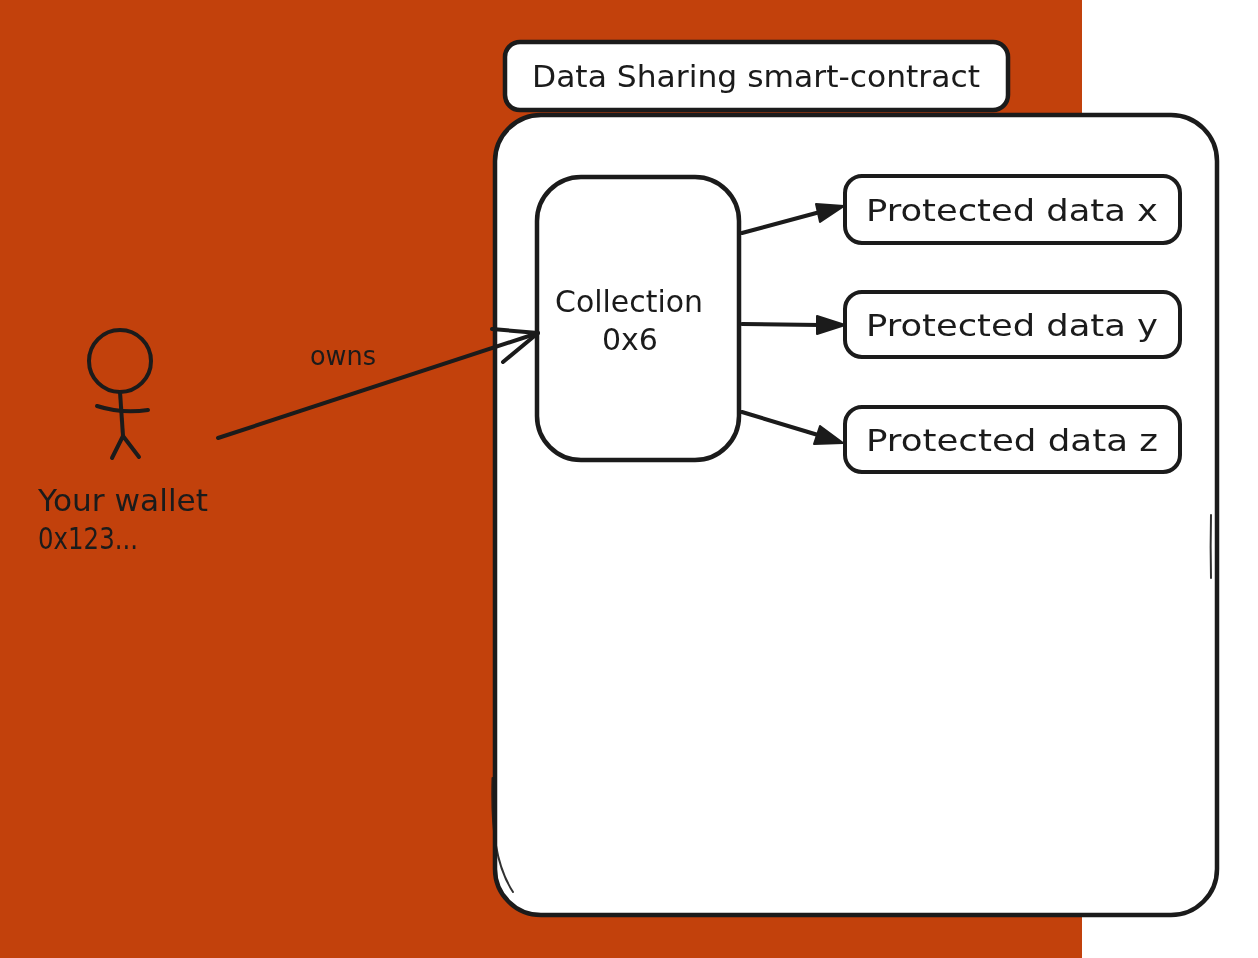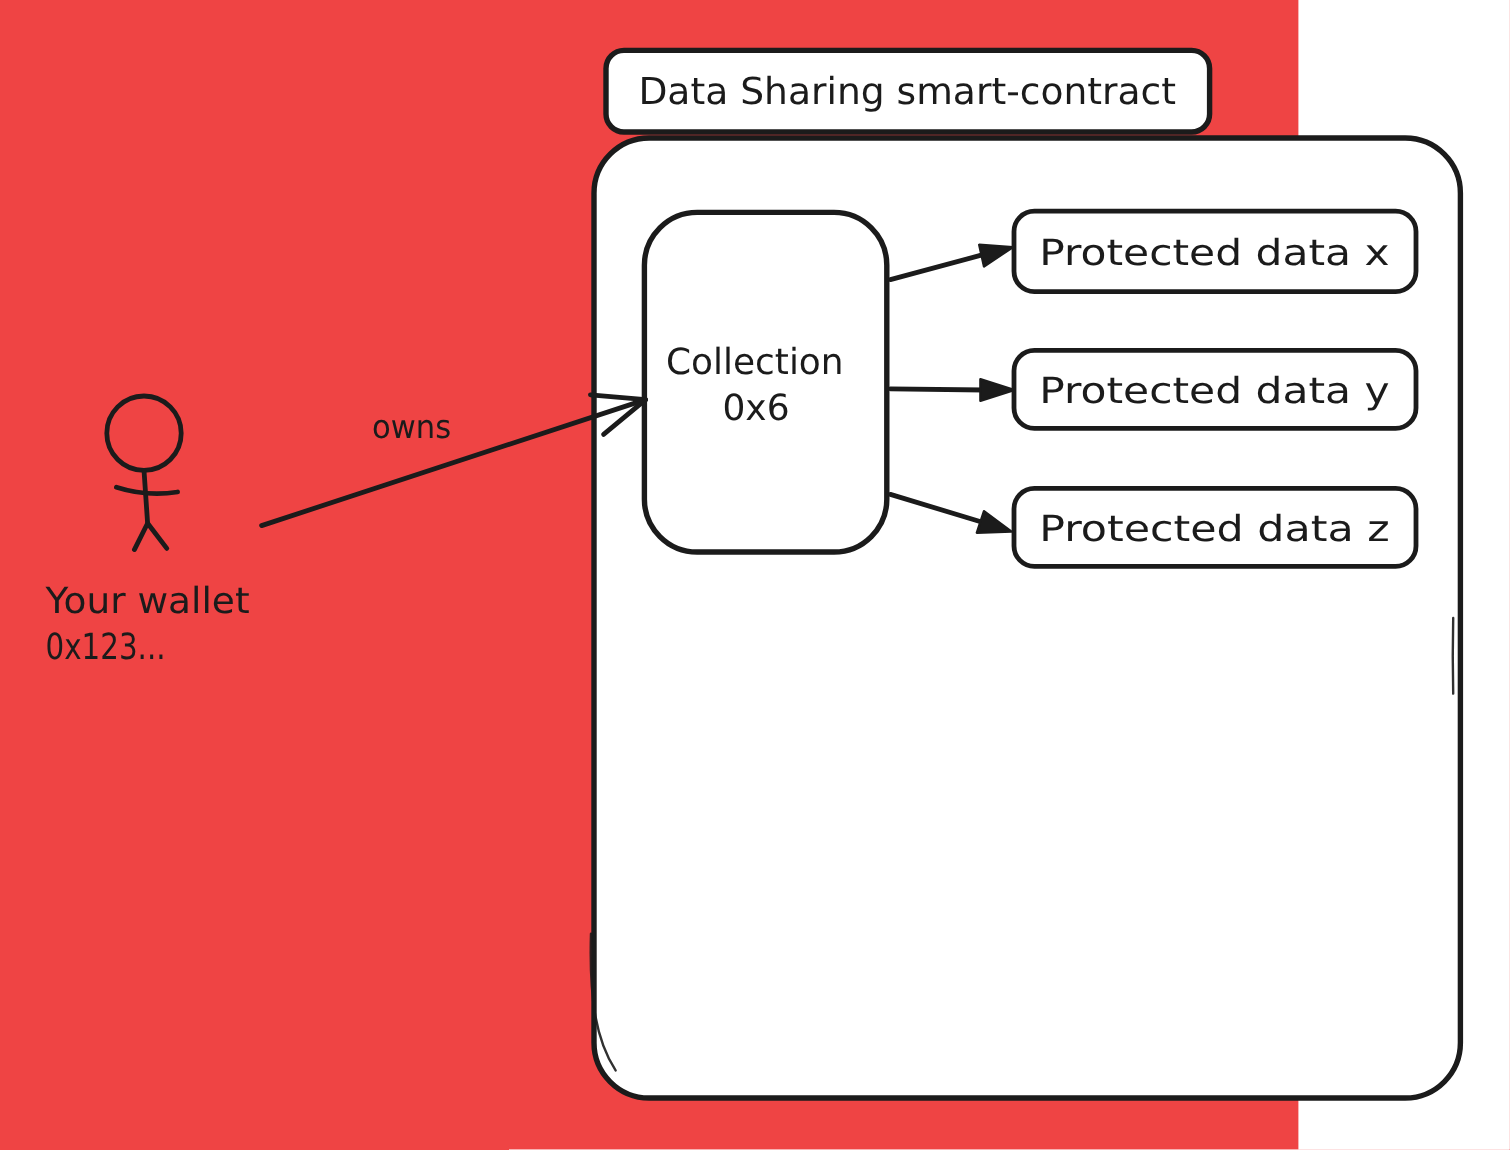--- a/index.html
+++ b/index.html
@@ -8,21 +8,21 @@
     background: #ffffff;
     width: 1258px;
     height: 958px;
     overflow: hidden;
     font-family: "DejaVu Sans", sans-serif;
   }
   .canvas-wrap {
     position: relative;
     width: 1082px;
     height: 958px;
-    background: #ef4444;
+    background: #c2410c;
   }
   svg {
     display: block;
     width: 1258px;
     height: 958px;
   }
   .shape {
     fill: #ffffff;
     stroke: #1b1b1b;
     stroke-width: 4.5;

